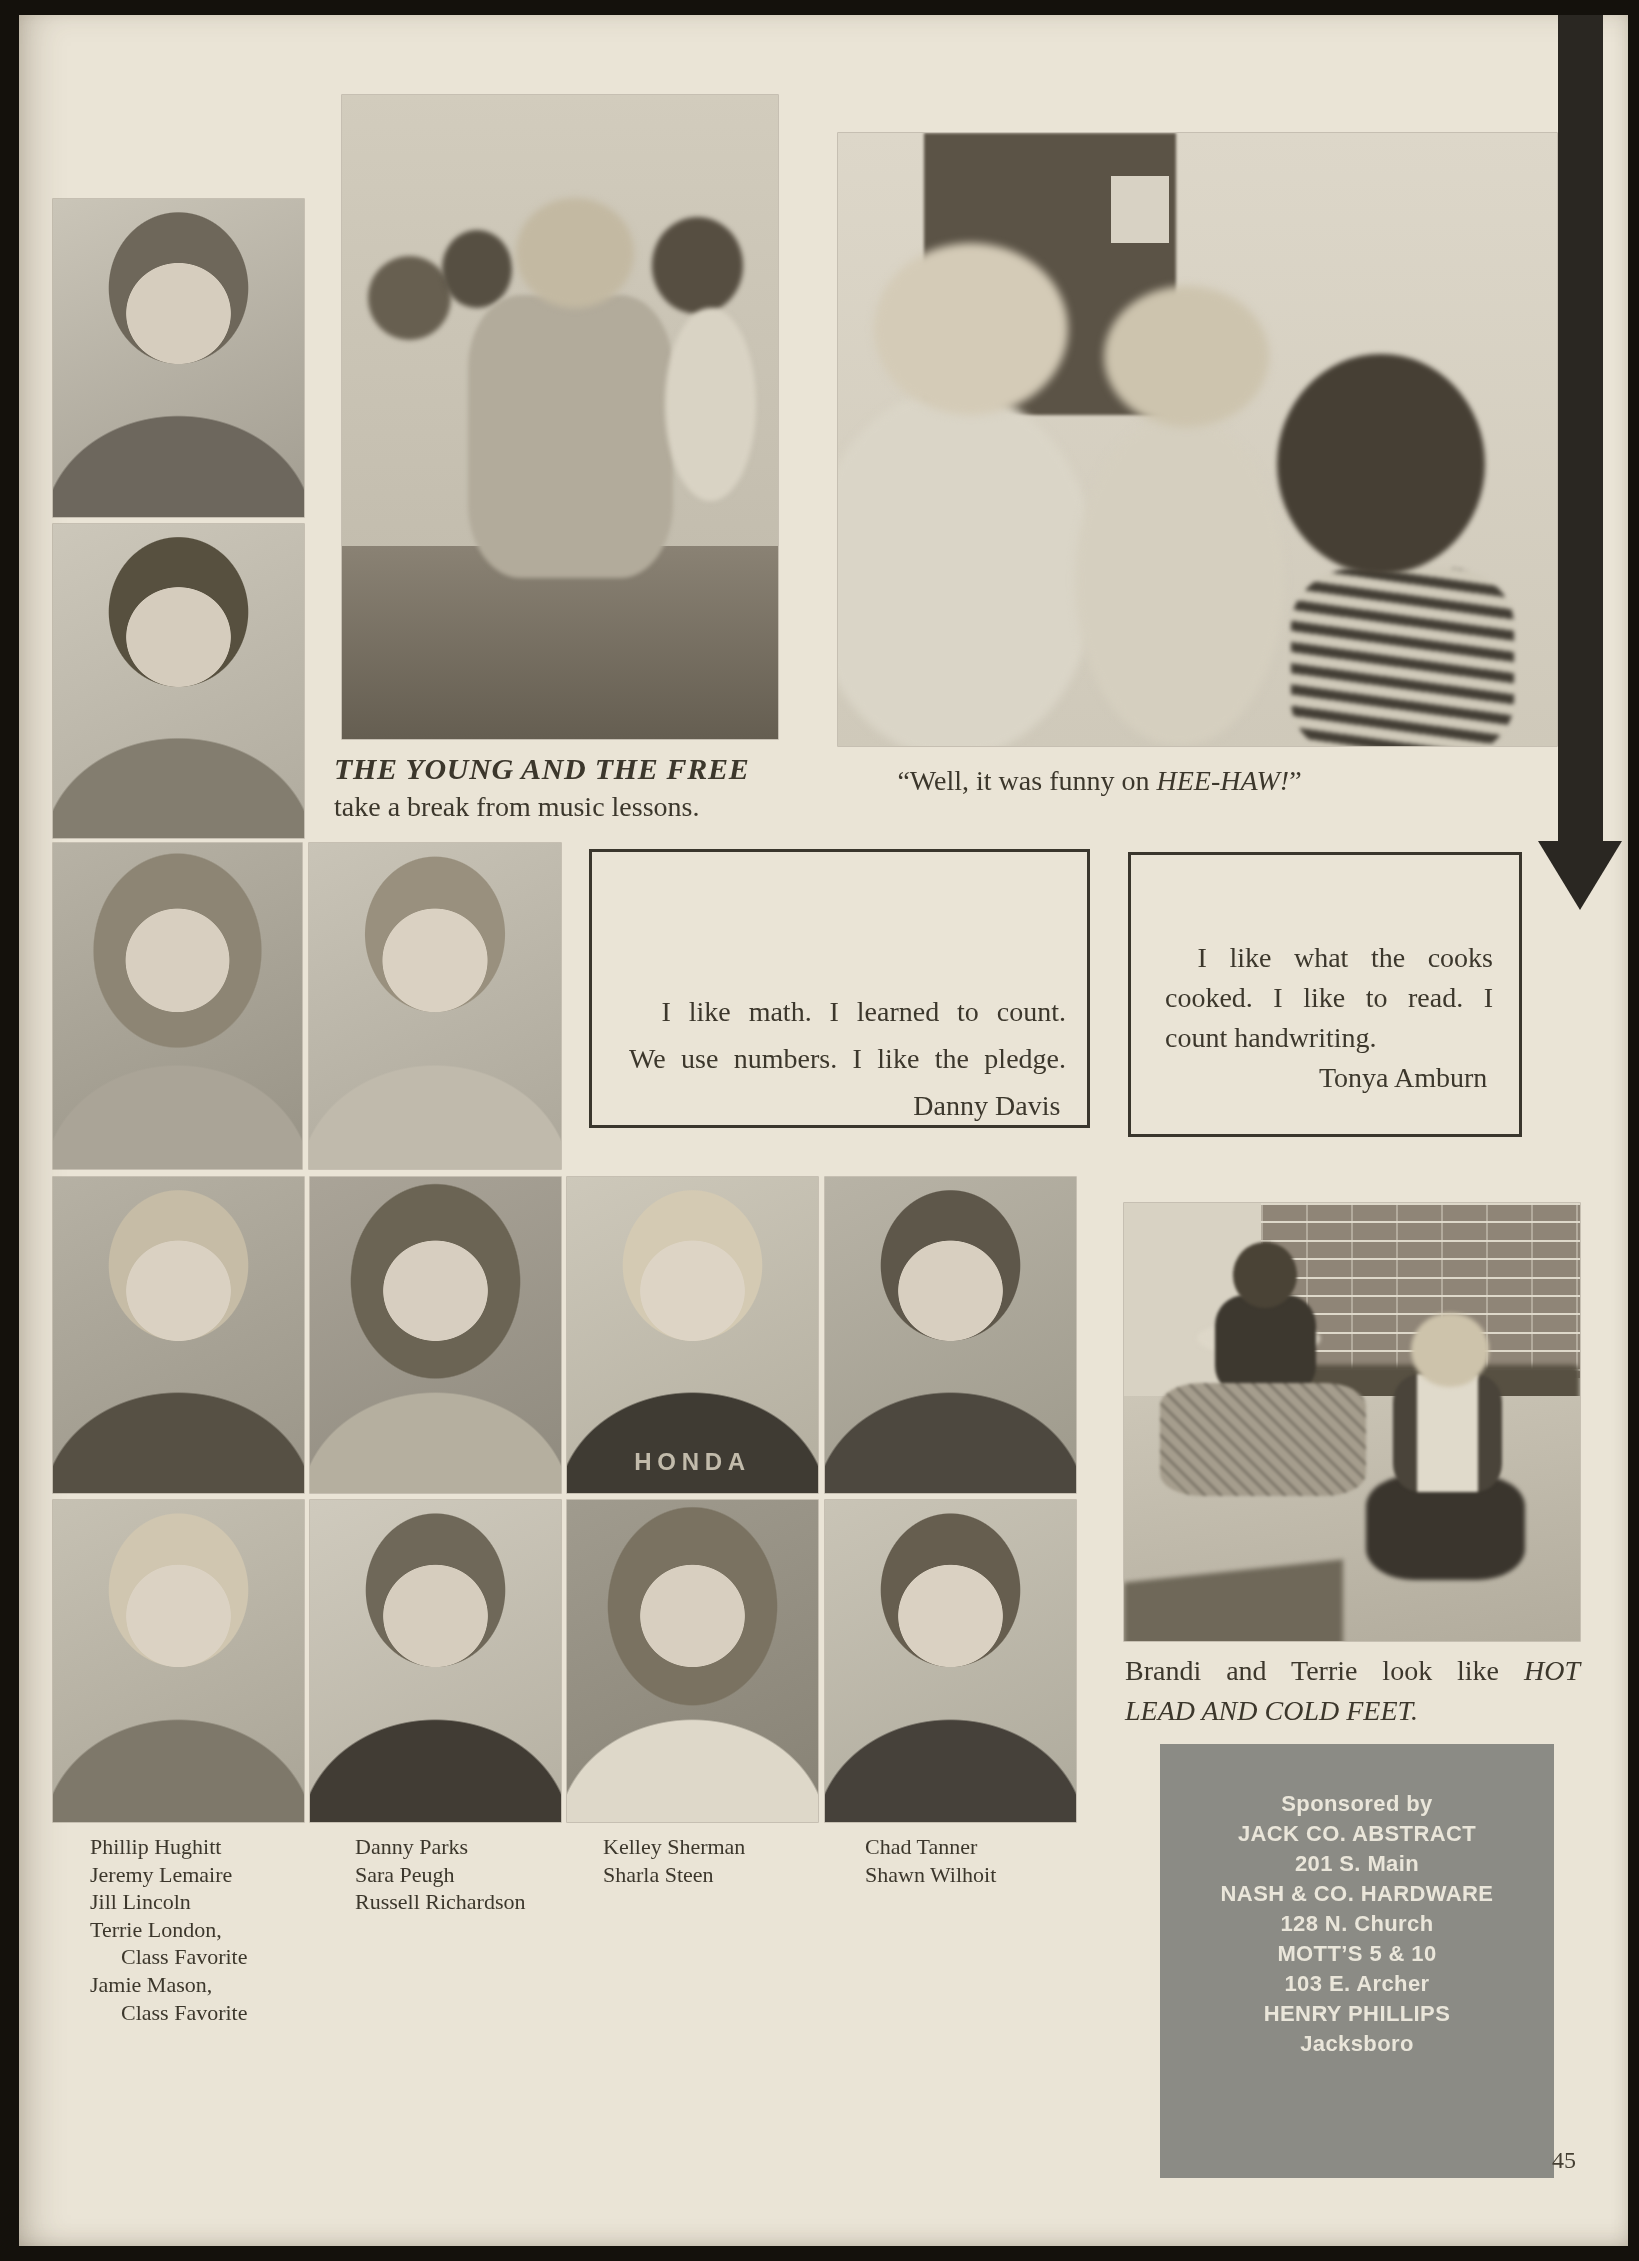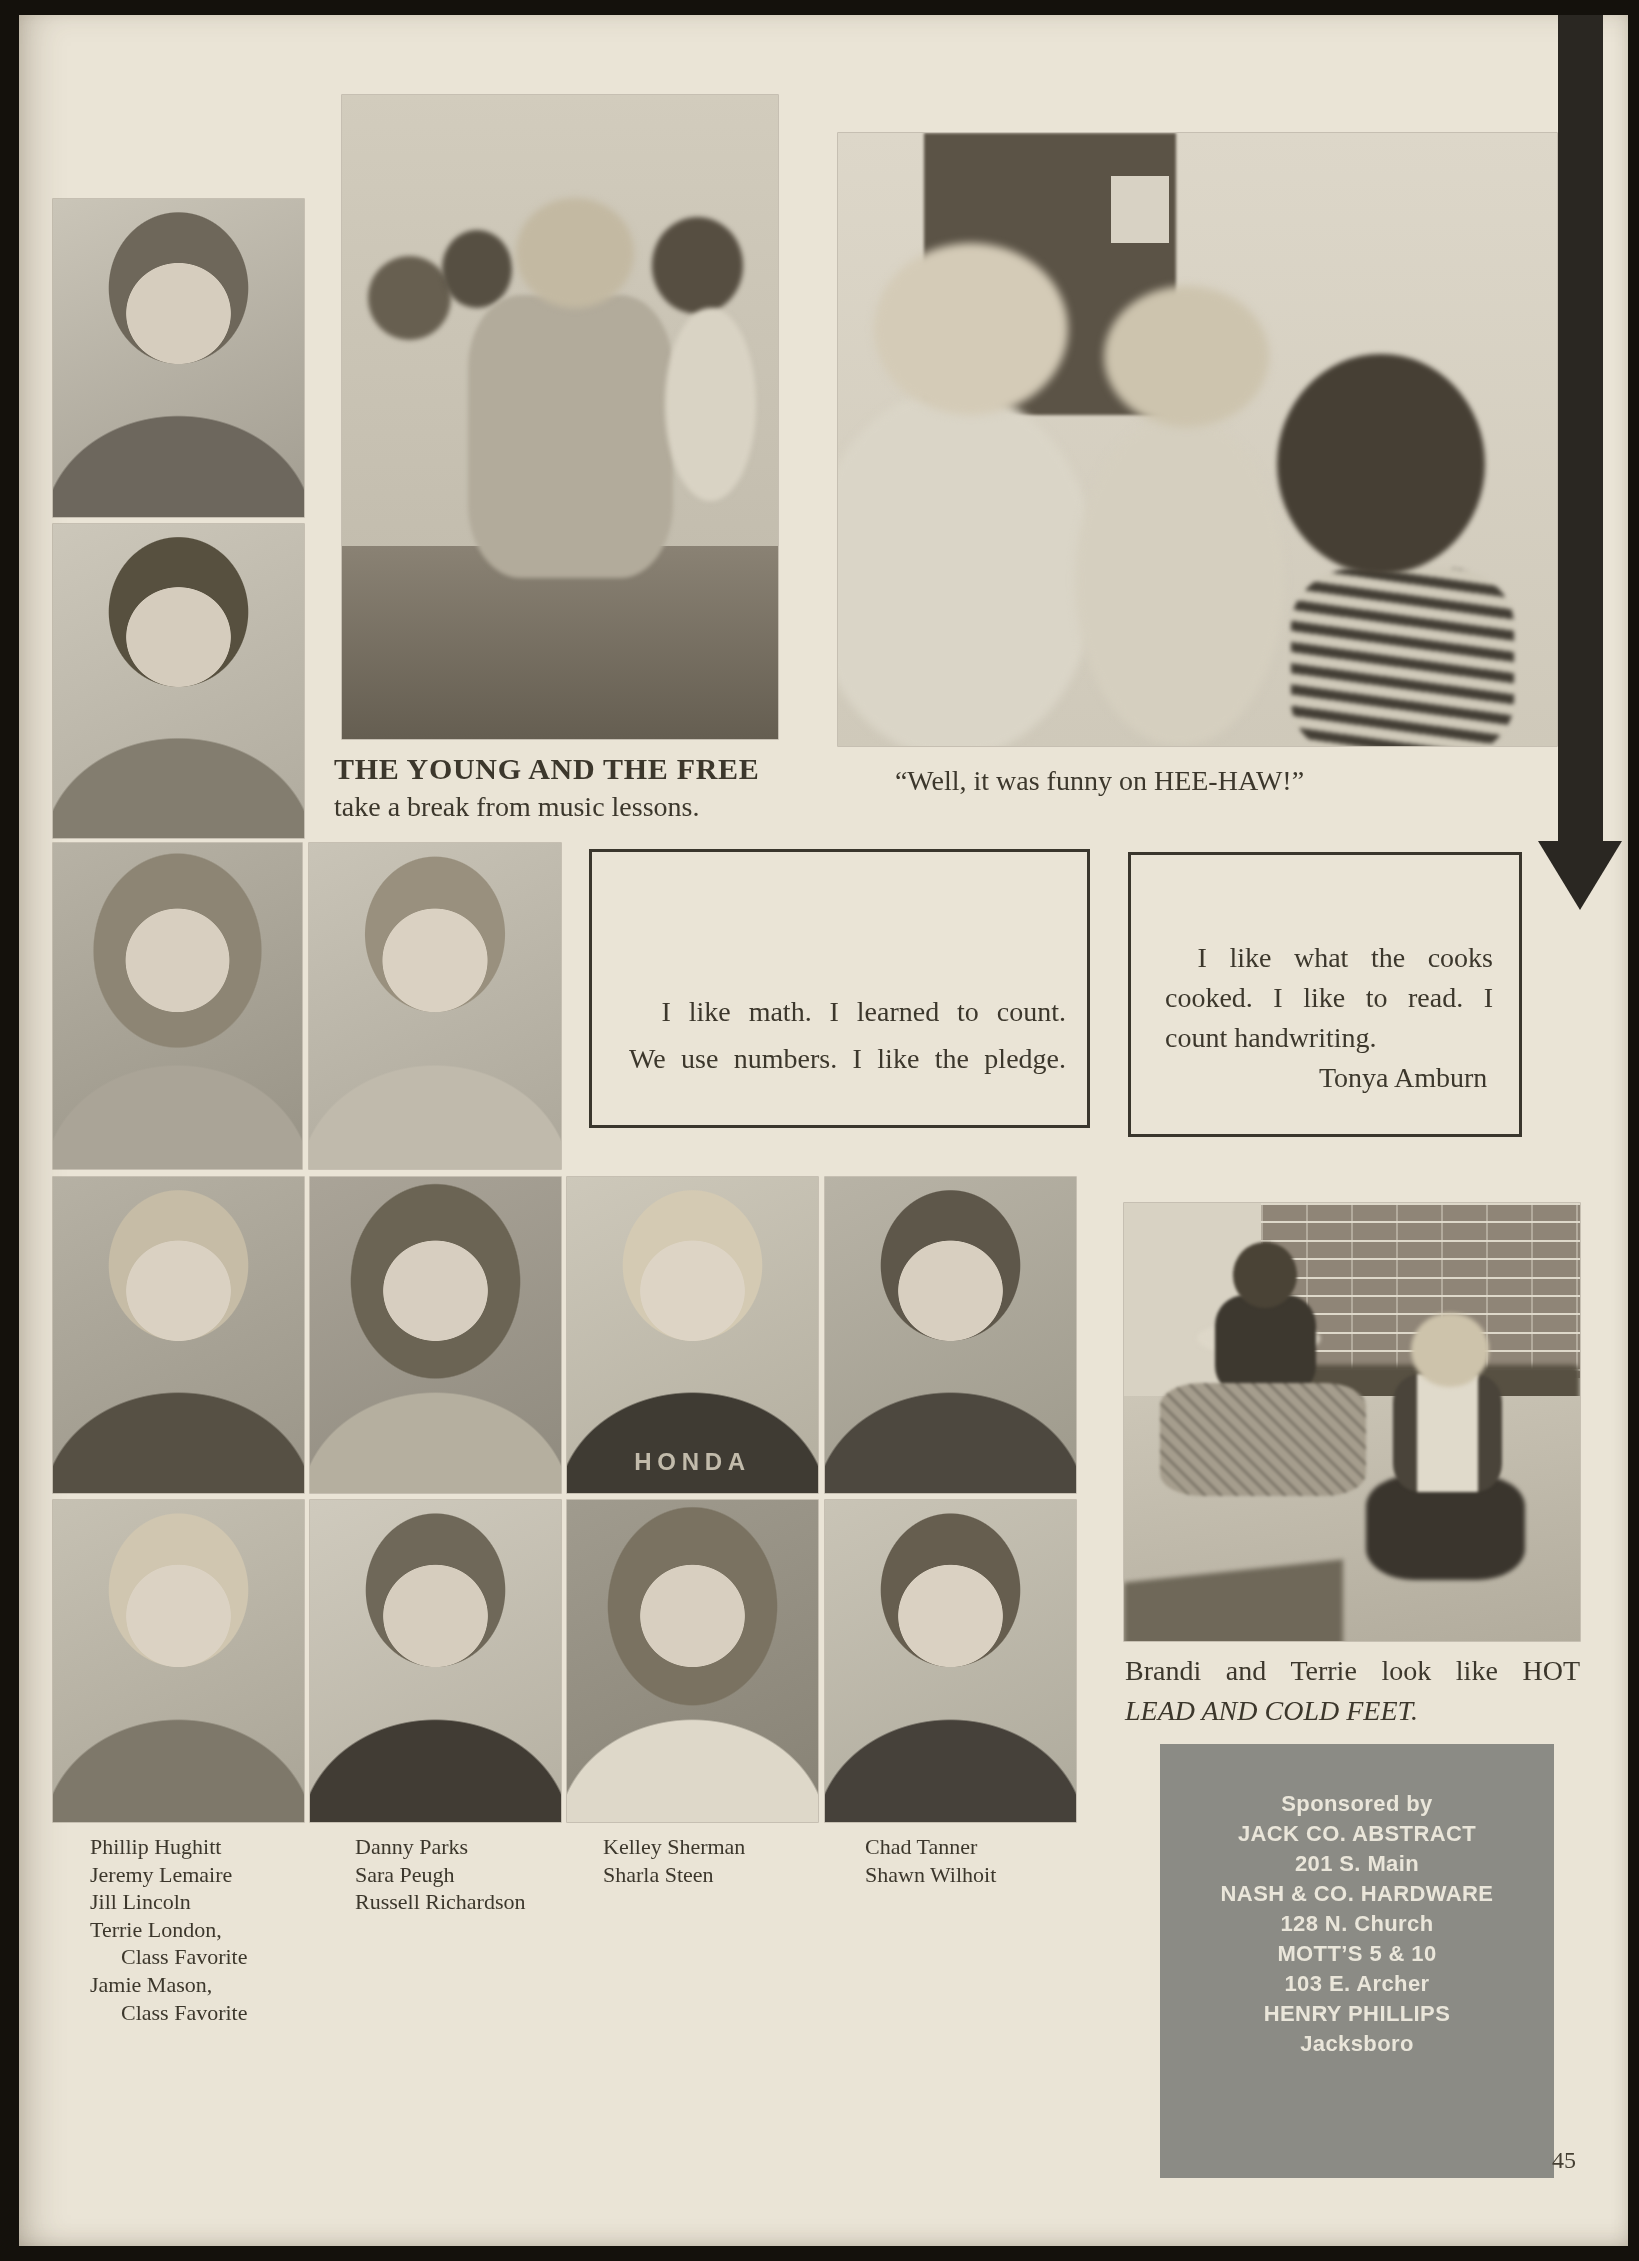--- a/index.html
+++ b/index.html
@@ -69,21 +69,21 @@
   .b-gp{left:8%;top:41%;width:45%;height:26%;border-radius:20%;filter:blur(1.4px);background:
      repeating-linear-gradient(45deg,#a59d8d 0 8.5px,#7d7668 8.5px 11.3px),
      repeating-linear-gradient(-45deg,transparent 0 8.5px,rgba(60,55,45,.35) 8.5px 11.3px);}
   .b-bh{left:63%;top:25%;width:17%;height:17%;background:#cdc3ab;filter:blur(2.1px);}
   .b-bs{left:59%;top:39%;width:24%;height:27%;border-radius:24%;filter:blur(1.4px);
         background:linear-gradient(90deg,#4a443a 0 22%,#e0dacb 22% 78%,#4a443a 78%);}
   .b-bp{left:53%;top:62%;width:35%;height:24%;background:#3a352d;border-radius:30%;filter:blur(2.1px);}
 
   
   .cap{position:absolute;color:var(--ink,#3c372c);font-size:28px;line-height:37px;}
-  .cap .em{margin-top:31px;}
+  .cap .em{font-style:italic;margin-top:31px;}
   .cap-music{left:334px;top:750px;width:459px;}
   .cap-music .em{font-weight:600;letter-spacing:0.7px;font-size:30px;}
   .cap-heehaw{left:852px;top:762px;width:495px;text-align:center;}
   .cap-brandi{left:1125px;top:1651px;width:455px;line-height:40px;}
   .jl{text-align:justify;text-align-last:justify;}
   .cap-brandi .l2{font-style:italic;}
 
   .qbox{position:absolute;border:3.5px solid #3a362d;box-sizing:border-box;}
   .qb1{left:589px;top:849px;width:501px;height:279px;}
   .qb2{left:1128px;top:852px;width:394px;height:285px;}
@@ -149,20 +149,21 @@
   <div class="arrow-shaft"></div>
   <div class="arrow-head"></div>
 
   <div class="photo portrait p-m1"></div>
   <div class="photo portrait p-m2"></div>
 
   <div class="qbox qb1"></div>
   <div class="qtext qt1">
     <div class="jl ind">I like math. I learned to count.</div>
     <div class="jl">We use numbers. I like the pledge.</div>
+    <div class="attr">Danny Davis</div>
   </div>
   <div class="qbox qb2"></div>
   <div class="qtext qt2">
     <div class="jl ind">I like what the cooks</div>
     <div class="jl">cooked. I like to read. I</div>
     <div>count handwriting.</div>
     <div class="attr">Tonya Amburn</div>
   </div>
 
   <div class="photo portrait g-r1c1"></div>

